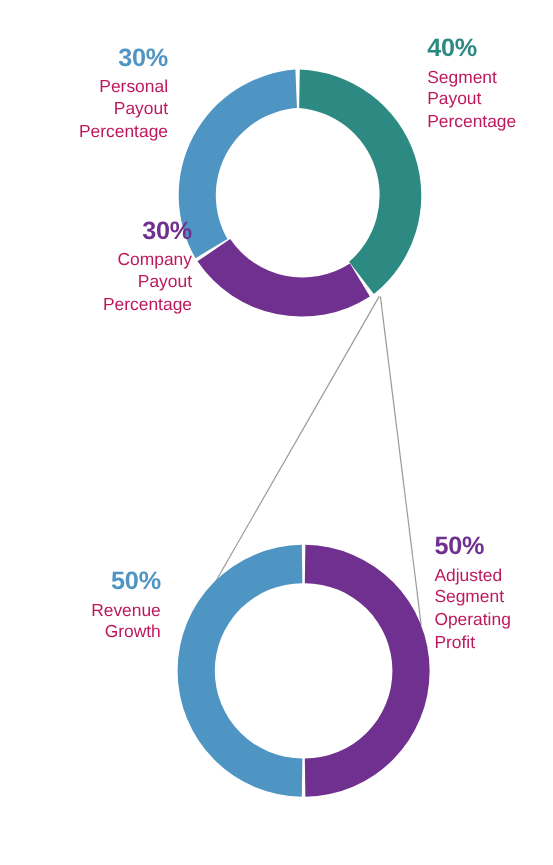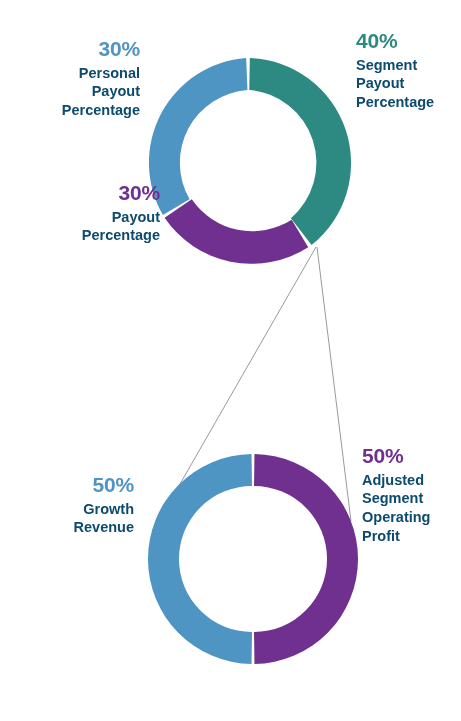--- a/index.html
+++ b/index.html
@@ -39,22 +39,22 @@
   .callout .pct {
     display: block;
     font-size: 21px;
     font-weight: bold;
     letter-spacing: -0.2px;
     margin-bottom: 1px;
   }
   .callout .desc {
     display: block;
     font-size: 14.5px;
-    font-weight: bold;
-    color: #0c4a6e;
+    font-weight: normal;
+    color: #be185d;
   }
   .callout .desc .ln { display: block; }
 
   .align-right { text-align: right; }
   .align-left  { text-align: left; }
 
   
   #label-personal-payout  { left: 0px;   top: 36px;  width: 140px; }
   #label-company-payout   { left: 0px;   top: 180px; width: 160px; }
   #label-segment-payout   { left: 356px; top: 28px;  width: 110px; }
@@ -117,39 +117,40 @@
     <span class="desc">
       <span class="ln">Personal</span>
       <span class="ln">Payout</span>
       <span class="ln">Percentage</span>
     </span>
   </div>
 
   <div class="callout align-right" id="label-company-payout">
     <span class="pct" style="color:#70308f">30%</span>
     <span class="desc">
+      <span class="ln">Company</span>
       <span class="ln">Payout</span>
       <span class="ln">Percentage</span>
     </span>
   </div>
 
   <div class="callout align-left" id="label-segment-payout">
     <span class="pct" style="color:#2d8a82">40%</span>
     <span class="desc">
       <span class="ln">Segment</span>
       <span class="ln">Payout</span>
       <span class="ln">Percentage</span>
     </span>
   </div>
 
   <div class="callout align-right" id="label-segment-core-revenue">
     <span class="pct" style="color:#4f95c3">50%</span>
     <span class="desc">
+      <span class="ln">Revenue</span>
       <span class="ln">Growth</span>
-      <span class="ln">Revenue</span>
     </span>
   </div>
 
   <div class="callout align-left" id="label-adjusted-segment">
     <span class="pct" style="color:#70308f">50%</span>
     <span class="desc">
       <span class="ln">Adjusted</span>
       <span class="ln">Segment</span>
       <span class="ln">Operating</span>
       <span class="ln">Profit</span>

